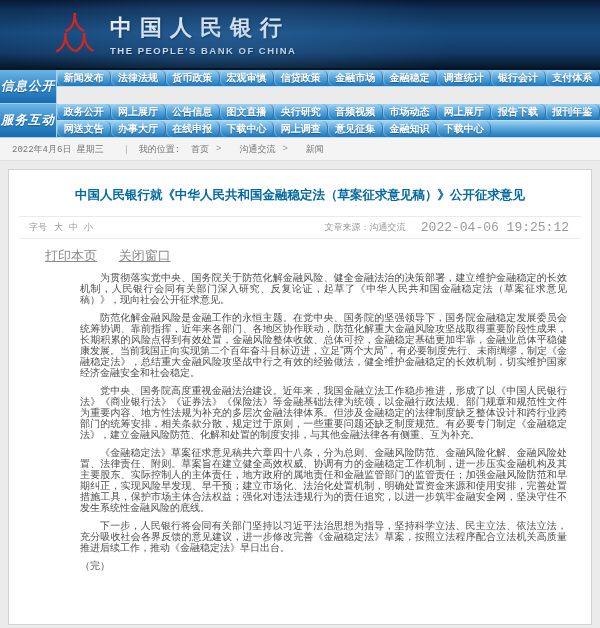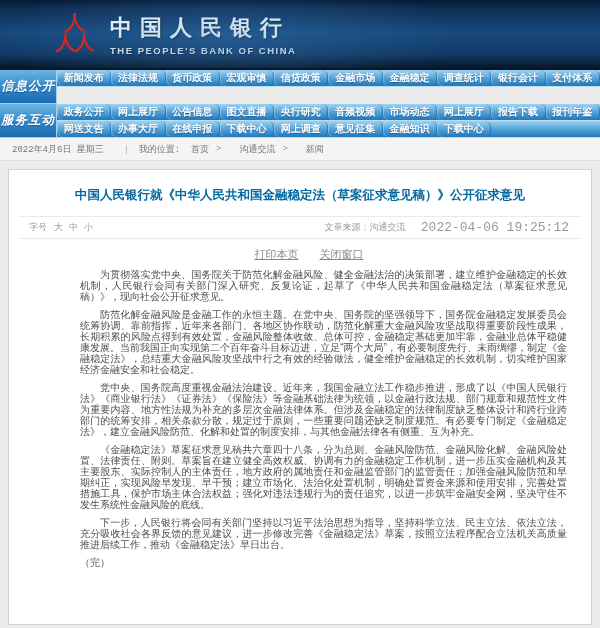--- a/index.html
+++ b/index.html
@@ -76,21 +76,21 @@
   }
   .meta{
     margin:0 10px;height:21px;border-top:1px solid #eaeaea;border-bottom:1px solid #eaeaea;
     display:flex;align-items:center;font-size:9px;color:#9a9a9a;
   }
   .meta-left{flex:1;display:flex;align-items:center;padding-left:10px;}
   .meta-left .size-label{margin-right:7px;}
   .size-link{margin-right:6px;cursor:pointer;color:#9a9a9a;}
   .meta-center{flex:1.3;text-align:right;}
   .meta-right{flex:1;text-align:right;padding-right:12px;font-family:"Liberation Mono","DejaVu Sans Mono",monospace;font-size:13px;}
-  .actions{margin:8px 2px 2px;text-align:center;font-size:11px;}
+  .actions{margin:8px 18px 2px;text-align:left;font-size:13px;}
   .action-link{margin-left:18px;text-decoration:underline;cursor:pointer;color:#8a8a8a;}
   .article-body{
     padding:5px 24px 0;font-size:10px;color:#4c4c4c;
     line-height:11px;text-align:justify;margin-left:47px;
   }
   .article-body p{margin:0 0 7px;text-indent:2em;}
   .article-body p.end-mark{text-indent:0;}
 </style>
 </head>
 <body>

